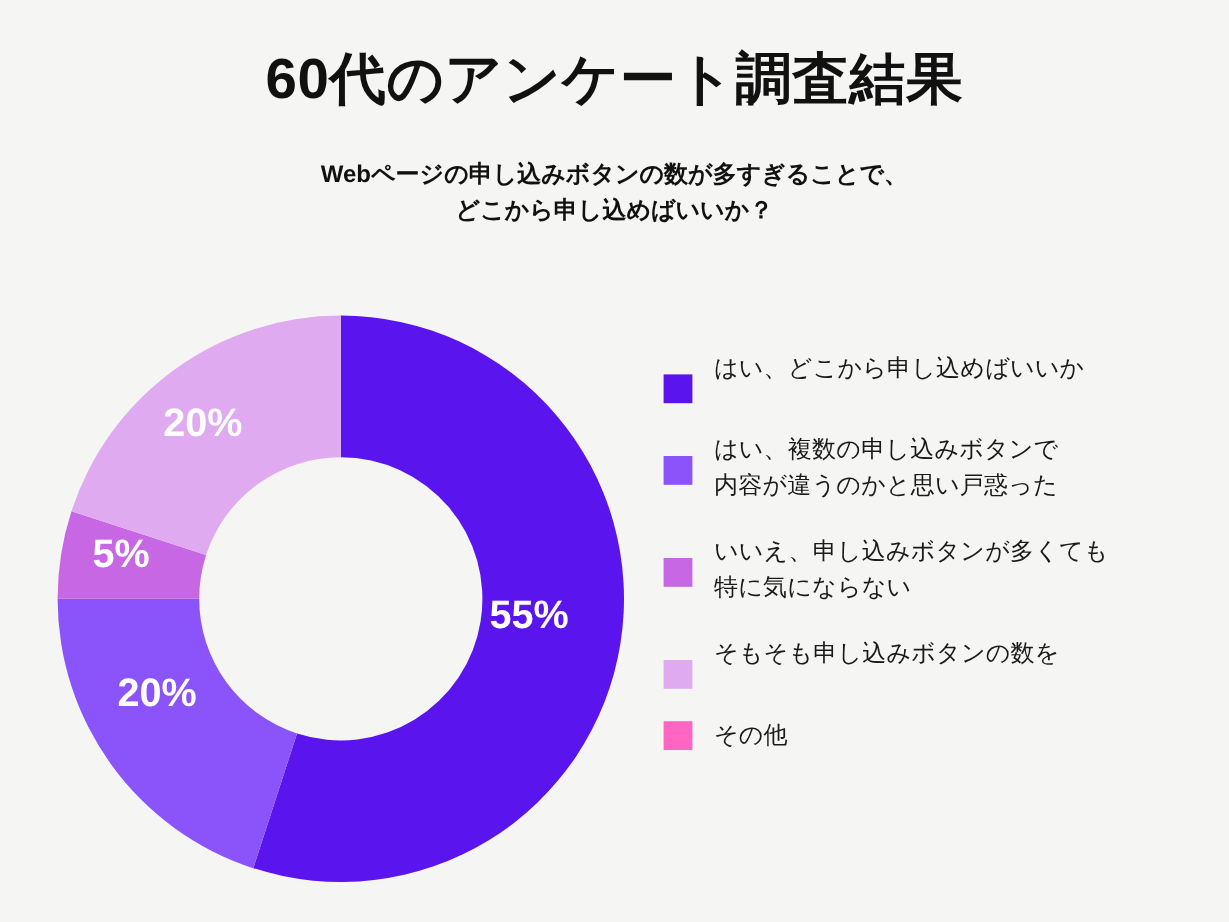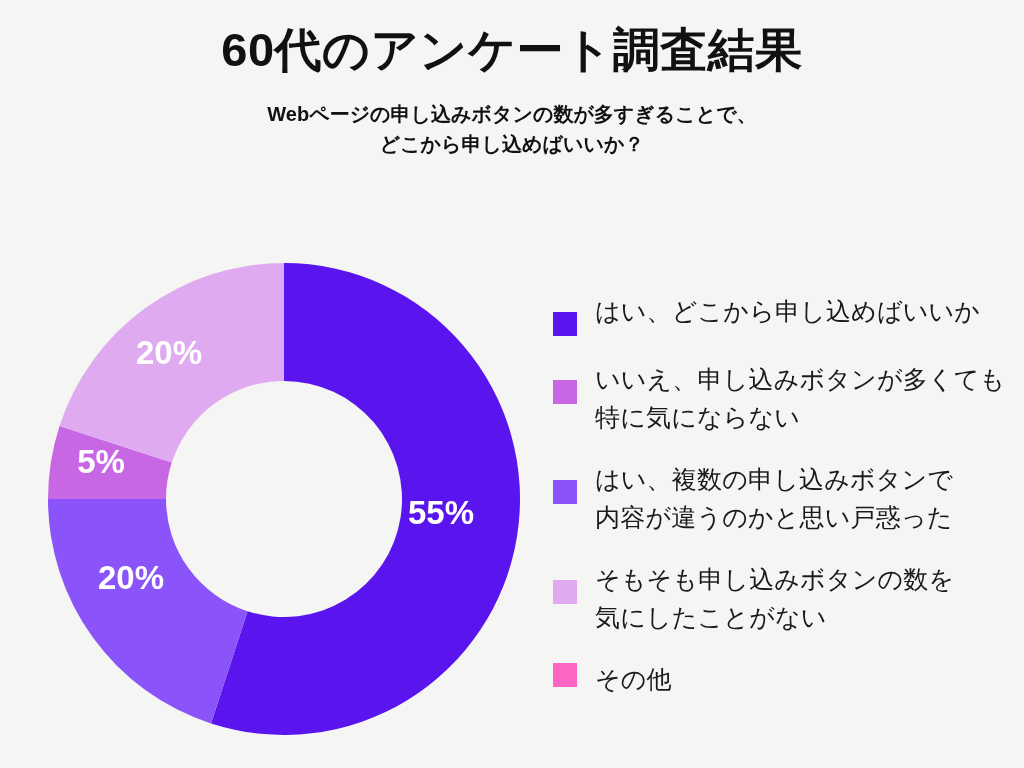--- a/index.html
+++ b/index.html
@@ -19,21 +19,21 @@
 
   
   .header {
     position: absolute;
     top: 0;
     left: 0;
     width: 1024px;
     text-align: center;
   }
   .page-title {
-    margin: 0;
+    margin: 16px;
     padding-top: 24px;
     font-size: 47px;
     line-height: 1.12;
     font-weight: 700;
     letter-spacing: 0.5px;
     color: #111111;
   }
   .page-subtitle {
     margin: 0;
     padding-top: 22px;
@@ -87,21 +87,21 @@
     width: 24px;
     height: 24px;
     flex: 0 0 24px;
     margin-top: 20px;
     margin-right: 18px;
   }
   .legend-item.single-line .legend-swatch {
     margin-top: 3px;
   }
   .legend-text {
-    font-size: 25px;
+    font-size: 20px;
     line-height: 1.52;
     font-weight: 400;
     color: #1a1a1a;
     letter-spacing: 0.2px;
   }
   .legend-text .line {
     display: block;
     white-space: nowrap;
   }
 </style>
@@ -135,40 +135,39 @@
 <div class="legend">
 
   <div class="legend-item">
     <span class="legend-swatch" id="sw1" style="background: rgb(90, 21, 238);"></span>
     <span class="legend-text">
       <span class="line">はい、どこから申し込めばいいか</span>
     </span>
   </div>
 
   <div class="legend-item">
+    <span class="legend-swatch" id="sw2" style="background: rgb(139, 84, 251);"></span>
+    <span class="legend-text">
+      <span class="line">はい、複数の申し込みボタンで</span>
+      <span class="line">内容が違うのかと思い戸惑った</span>
+    </span>
+  </div>
+
+  <div class="legend-item">
     <span class="legend-swatch" id="sw3" style="background: rgb(199, 103, 228);"></span>
     <span class="legend-text">
       <span class="line">いいえ、申し込みボタンが多くても</span>
       <span class="line">特に気にならない</span>
     </span>
   </div>
 
   <div class="legend-item">
-    <span class="legend-swatch" id="sw2" style="background: rgb(139, 84, 251);"></span>
-    <span class="legend-text">
-      <span class="line">はい、複数の申し込みボタンで</span>
-      <span class="line">内容が違うのかと思い戸惑った</span>
-    </span>
-  </div>
-
-  <div class="legend-item">
     <span class="legend-swatch" id="sw4" style="background: rgb(224, 170, 240);"></span>
     <span class="legend-text">
       <span class="line">そもそも申し込みボタンの数を</span>
-      <span class="line">気にしたことがない</span>
     </span>
   </div>
 
   <div class="legend-item single-line">
     <span class="legend-swatch" id="sw5" style="background: rgb(255, 102, 196);"></span>
     <span class="legend-text">
       <span class="line">その他</span>
     </span>
   </div>
 

